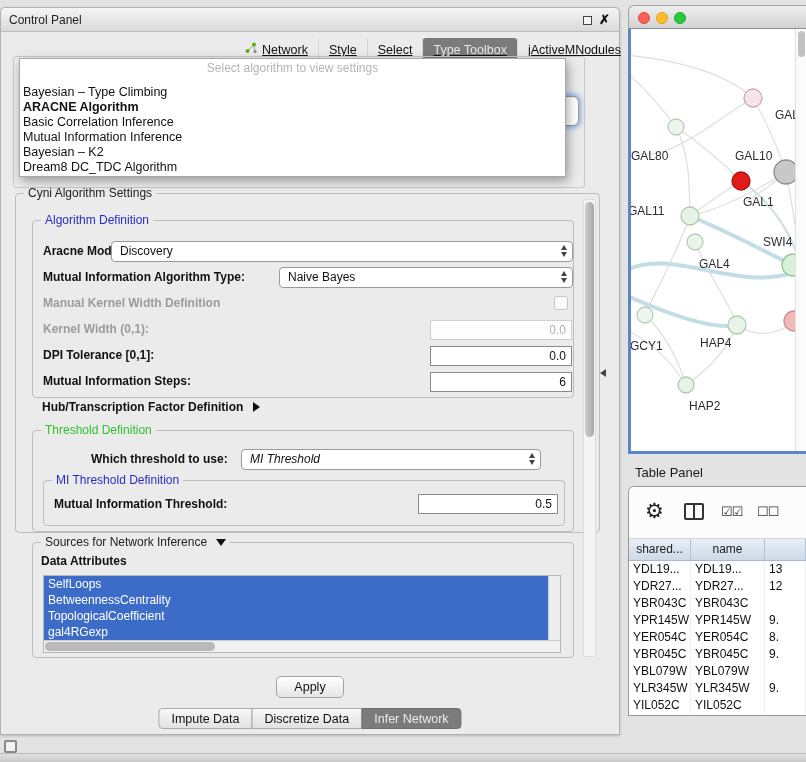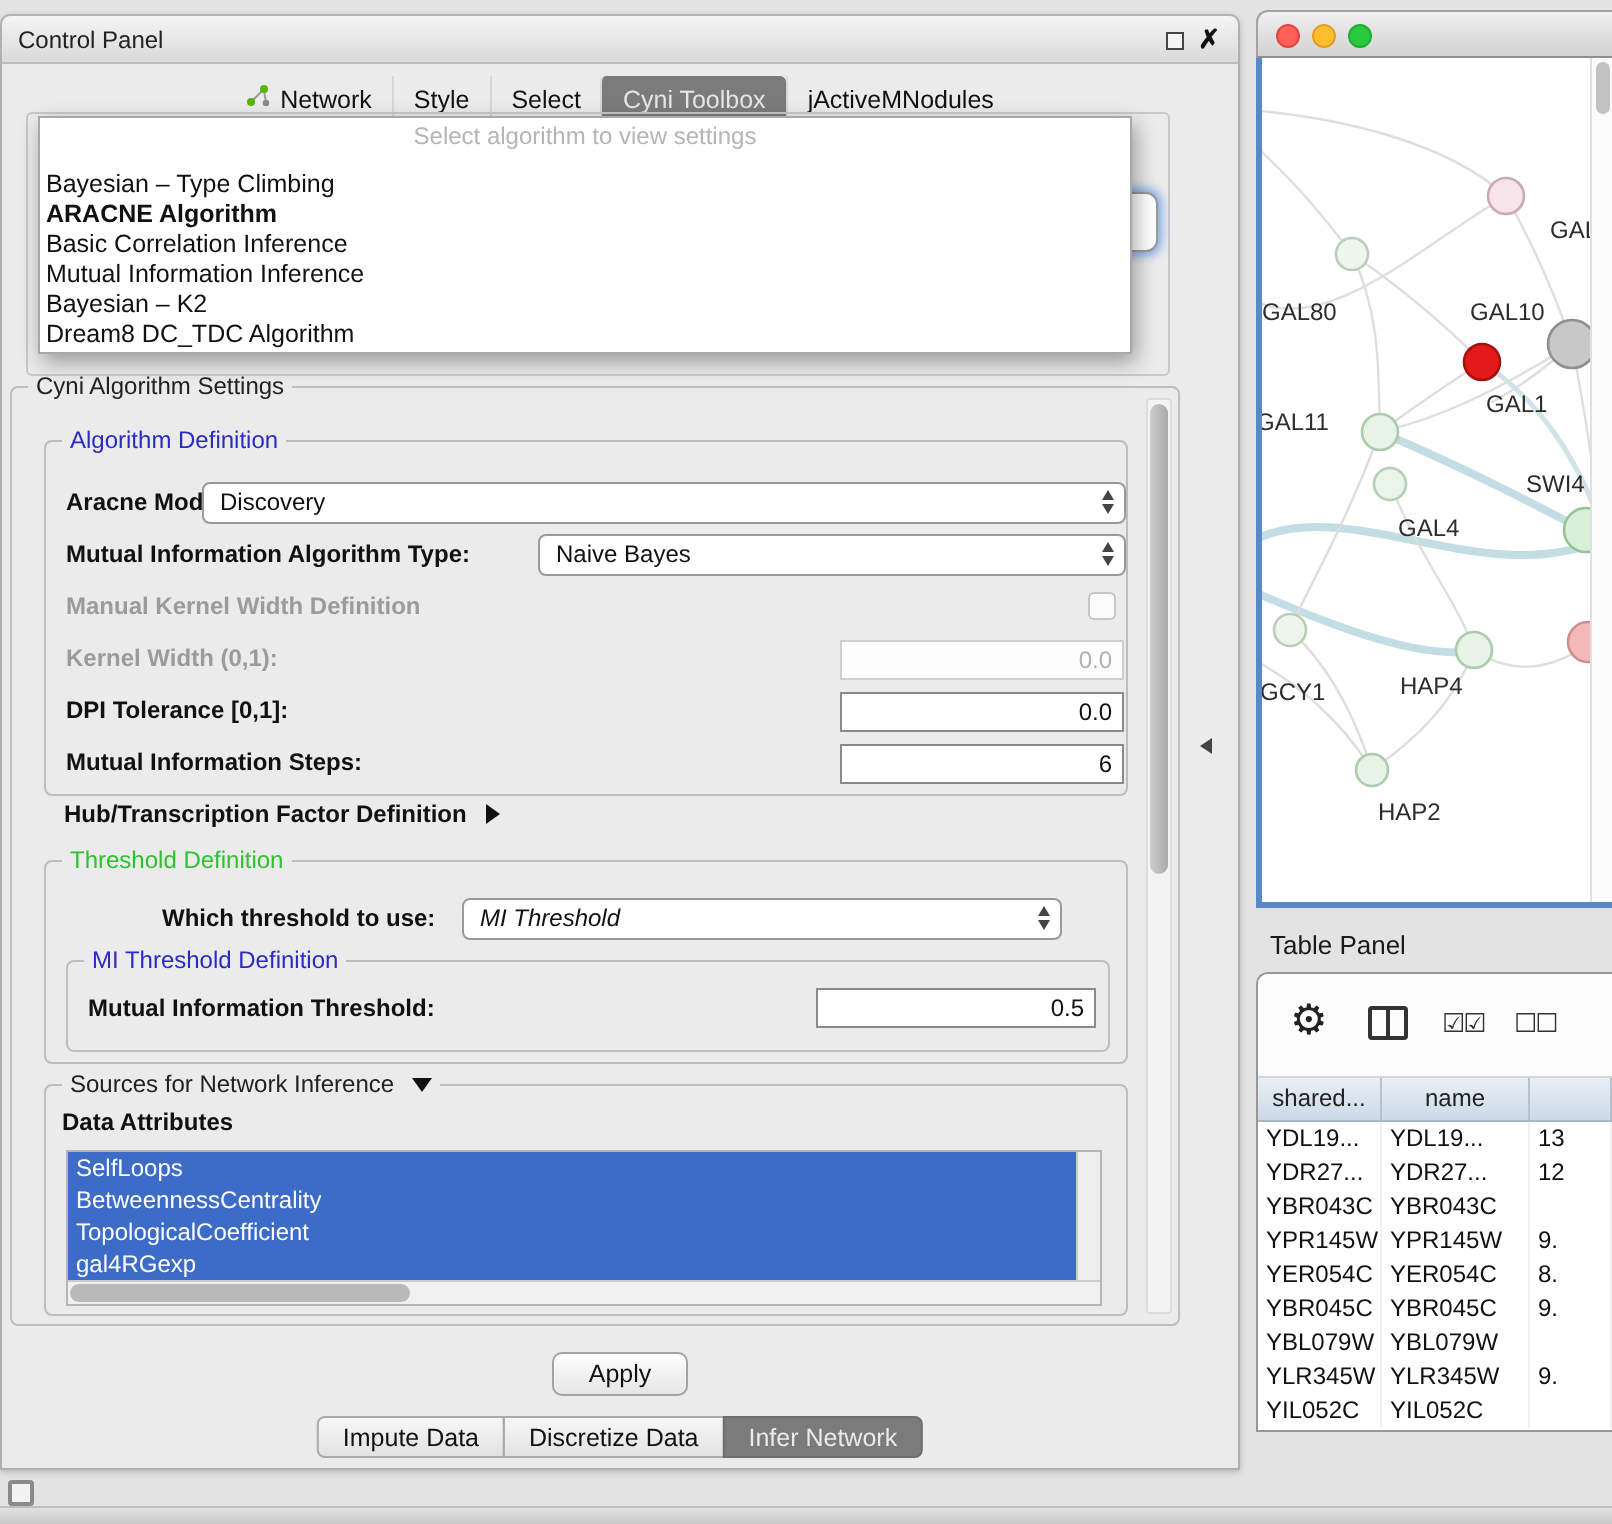--- a/index.html
+++ b/index.html
@@ -5,42 +5,42 @@
   * { box-sizing: border-box; margin:0; padding:0; }
   html,body { width:806px; height:762px; }
   body { position:relative; background:#e3e3e3; font-family:"Liberation Sans",sans-serif; font-size:12px; color:#111; overflow:hidden; }
 
   
   #control-panel { position:absolute; left:0; top:7px; width:620px; height:728px; background:#ebebeb; border:1px solid #b0b0b0; border-radius:5px 5px 0 0; box-shadow:0 1px 3px rgba(0,0,0,.2); }
   #cp-titlebar { position:absolute; left:0; top:0; right:0; height:24px; background:linear-gradient(#f5f5f5,#d9d9d9); border-bottom:1px solid #bdbdbd; border-radius:5px 5px 0 0; }
   #cp-title { position:absolute; left:8px; top:5px; color:#222; }
   #cp-float { position:absolute; right:27px; top:8px; width:9px; height:9px; border:1.5px solid #444; background:#f4f4f4; }
   #cp-close { position:absolute; right:9px; top:4px; font-size:13px; font-weight:bold; color:#111; }
-  #cp-tabs { position:absolute; left:0; top:30px; width:100%; display:flex; justify-content:center; }
+  #cp-tabs { position:absolute; left:12px; top:30px; width:100%; display:flex; justify-content:flex-end;text-decoration:underline; }
   .cp-tab { padding:4px 10px; font-size:12.5px; color:#111; display:flex; align-items:center; gap:5px; border-left:1px solid #d6d6d6; white-space:nowrap; }
   .cp-tab:first-child { border-left:none; }
   .cp-tab.selected { background:#7b7b7b; color:#e6e6e6; border-radius:3px 3px 0 0; }
 
   
   #hidden-group { position:absolute; left:12px; top:48px; width:572px; height:132px; border:1px solid #c8c8c8; border-radius:3px; z-index:1; }
   #combo-fragment { position:absolute; left:552px; top:88px; width:26px; height:30px; background:#fff; border:1px solid #9a9a9a; border-radius:6px; box-shadow:0 0 5px 2px rgba(100,150,230,.75); z-index:4; }
 
   
   #algo-popup { position:absolute; left:18px; top:50px; width:547px; height:119px; background:#fff; border:1px solid #a8a8a8; box-shadow:2px 4px 10px rgba(0,0,0,.35); z-index:10; }
   #algo-popup .placeholder { text-align:center; color:#b5b5b5; padding-top:2px; height:16px; }
   #algo-items { margin-top:10px; }
   .algo-item { height:15px; line-height:15px; padding-left:3px; font-size:12.5px; white-space:nowrap; }
   .algo-item.bold { font-weight:bold; }
 
   
   .groupbox { position:absolute; border:1px solid #bdbdbd; border-radius:4px; }
   .gb-title { position:absolute; top:-8px; left:8px; background:#ebebeb; padding:0 4px; font-size:12px; color:#222; white-space:nowrap; }
   .gb-title.blue { color:#2b2bc4; }
   .gb-title.green { color:#2fc12f; }
-  #settings-group { left:4px; top:185px; width:585px; height:470px; }
+  #settings-group { left:14px; top:185px; width:585px; height:340px; }
   #settings-scrollbar { position:absolute; right:3px; top:5px; width:13px; height:458px; background:#f4f4f4; border:1px solid #dcdcdc; border-radius:2px; }
   #settings-scrollbar .thumb { position:absolute; left:1px; top:2px; width:9px; height:235px; background:linear-gradient(90deg,#cecece,#a8a8a8); border-radius:5px; }
 
   #alg-group { left:16px; top:26px; width:542px; height:178px; }
   #threshold-group { left:16px; top:236px; width:542px; height:102px; }
   #mi-sub { left:10px; top:49px; width:522px; height:46px; }
   #sources-group { left:16px; top:348px; width:542px; height:116px; }
 
   .flabel { position:absolute; font-weight:bold; line-height:21px; white-space:nowrap; }
   .flabel.disabled { color:#9b9b9b; }
@@ -122,21 +122,21 @@
           </svg></span>
         <span>Network</span>
       </div>
       <div class="cp-tab">
         <span>Style</span>
       </div>
       <div class="cp-tab">
         <span>Select</span>
       </div>
       <div class="cp-tab selected">
-        <span>Cyni Toolbox</span>
+        <span>Type Toolbox</span>
       </div>
       <div class="cp-tab">
         <span>jActiveMNodules</span>
       </div>
     </div>
 
   <div id="hidden-group"></div>
   <div id="combo-fragment"></div>
 
   <div id="algo-popup">

